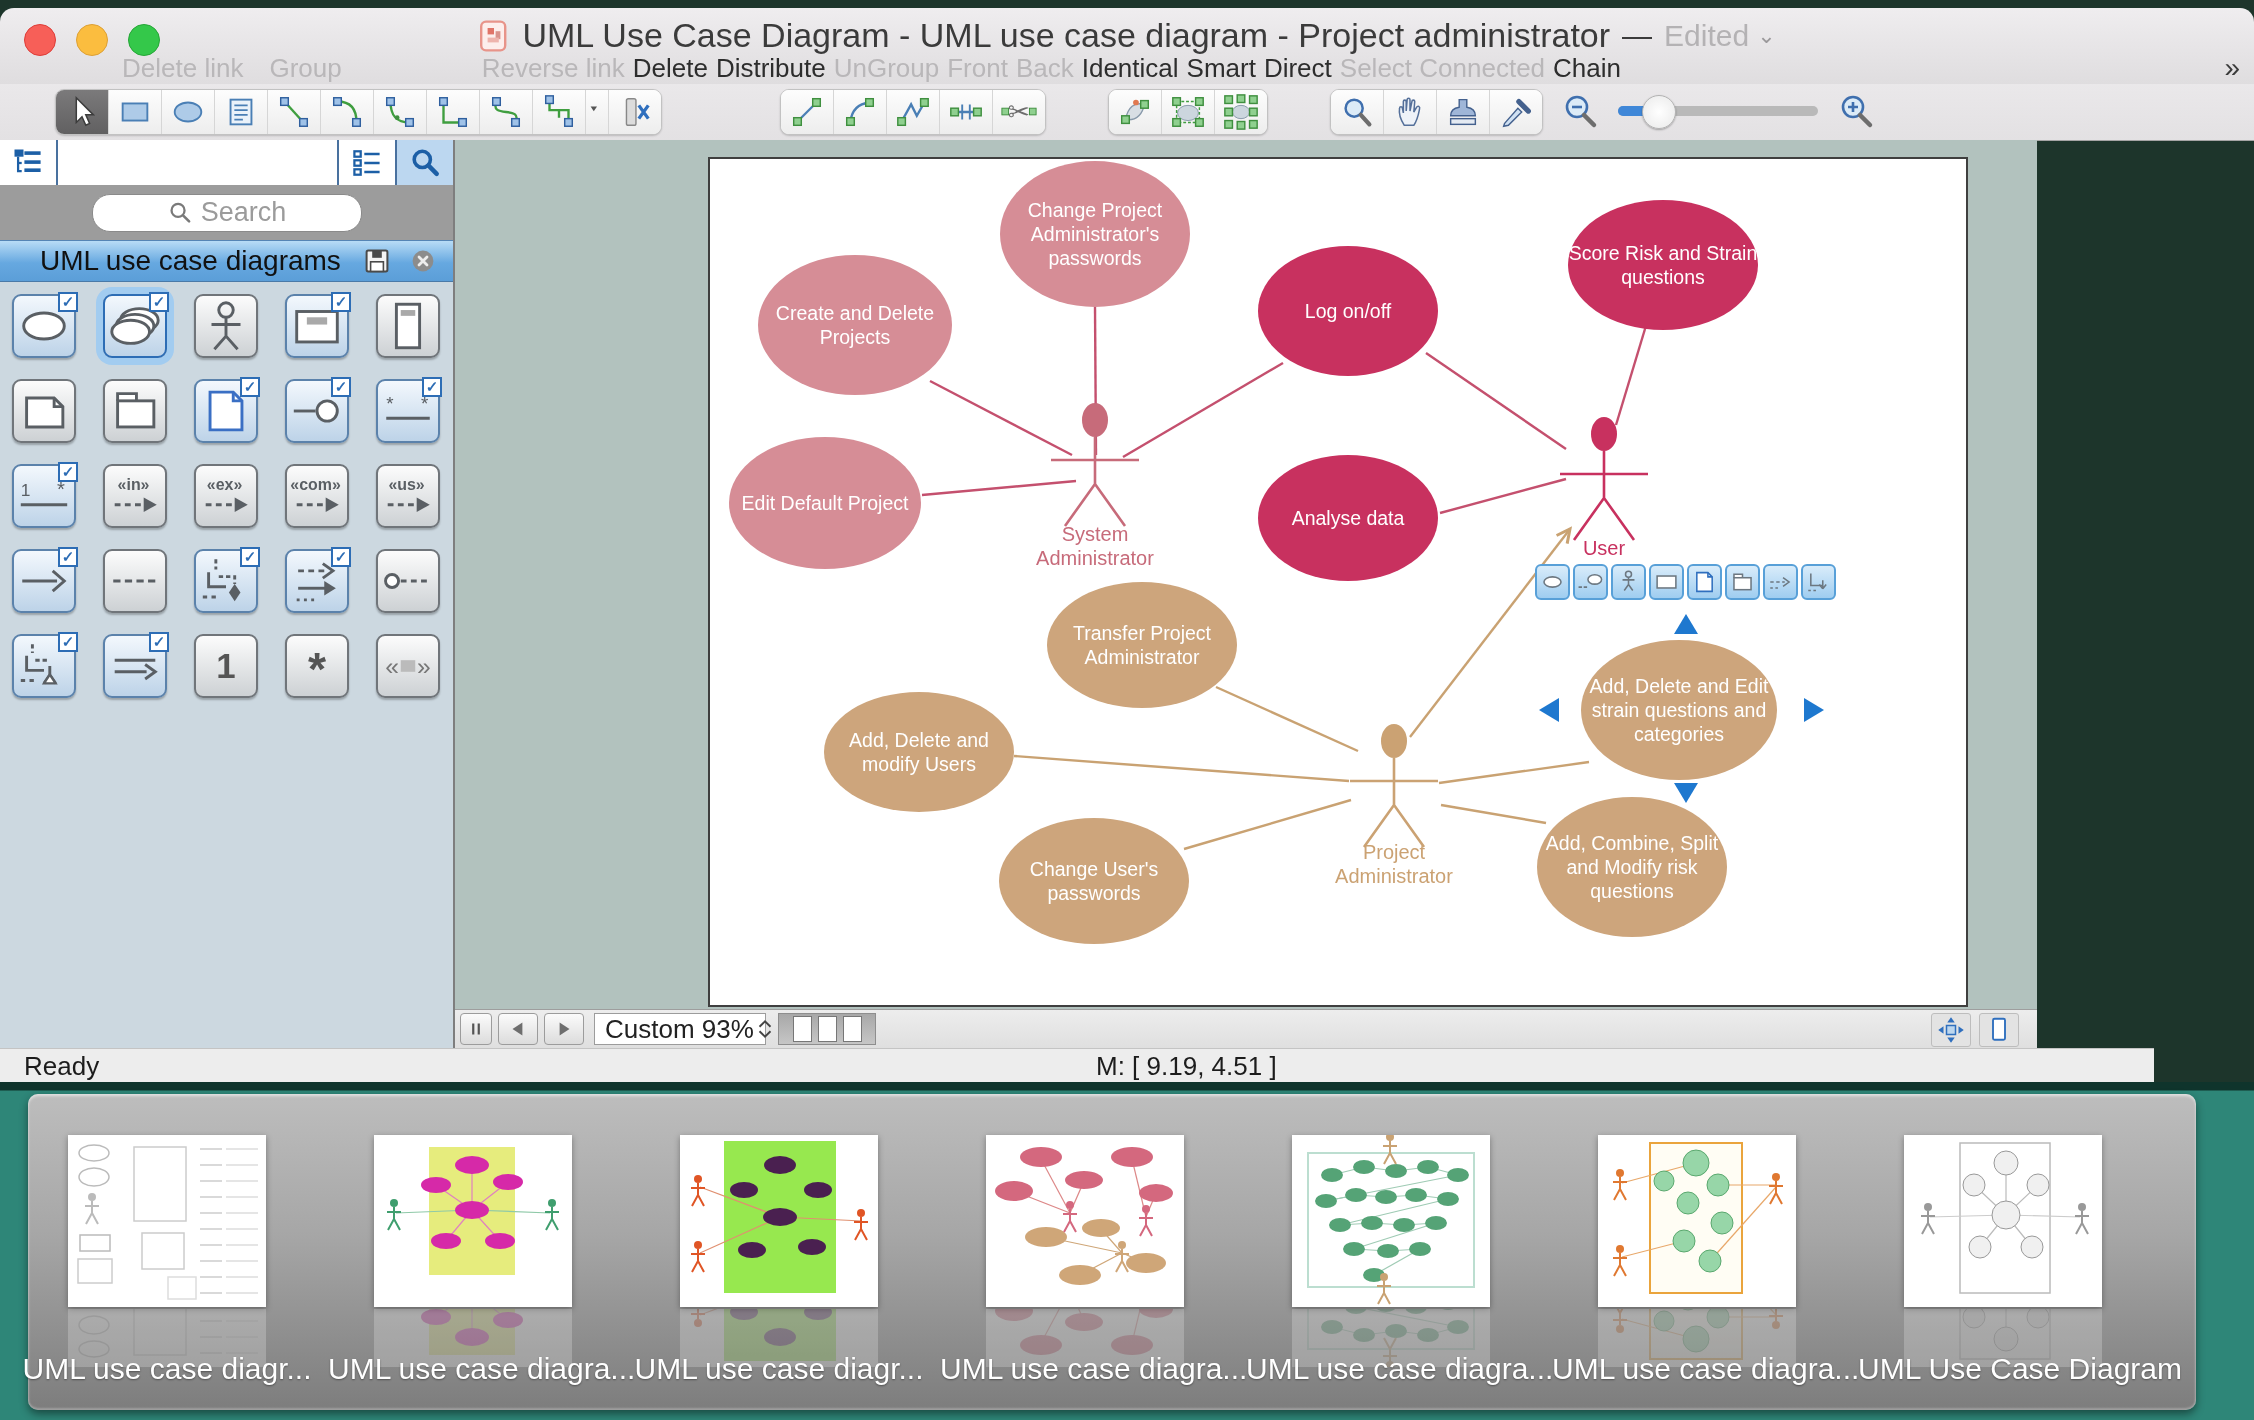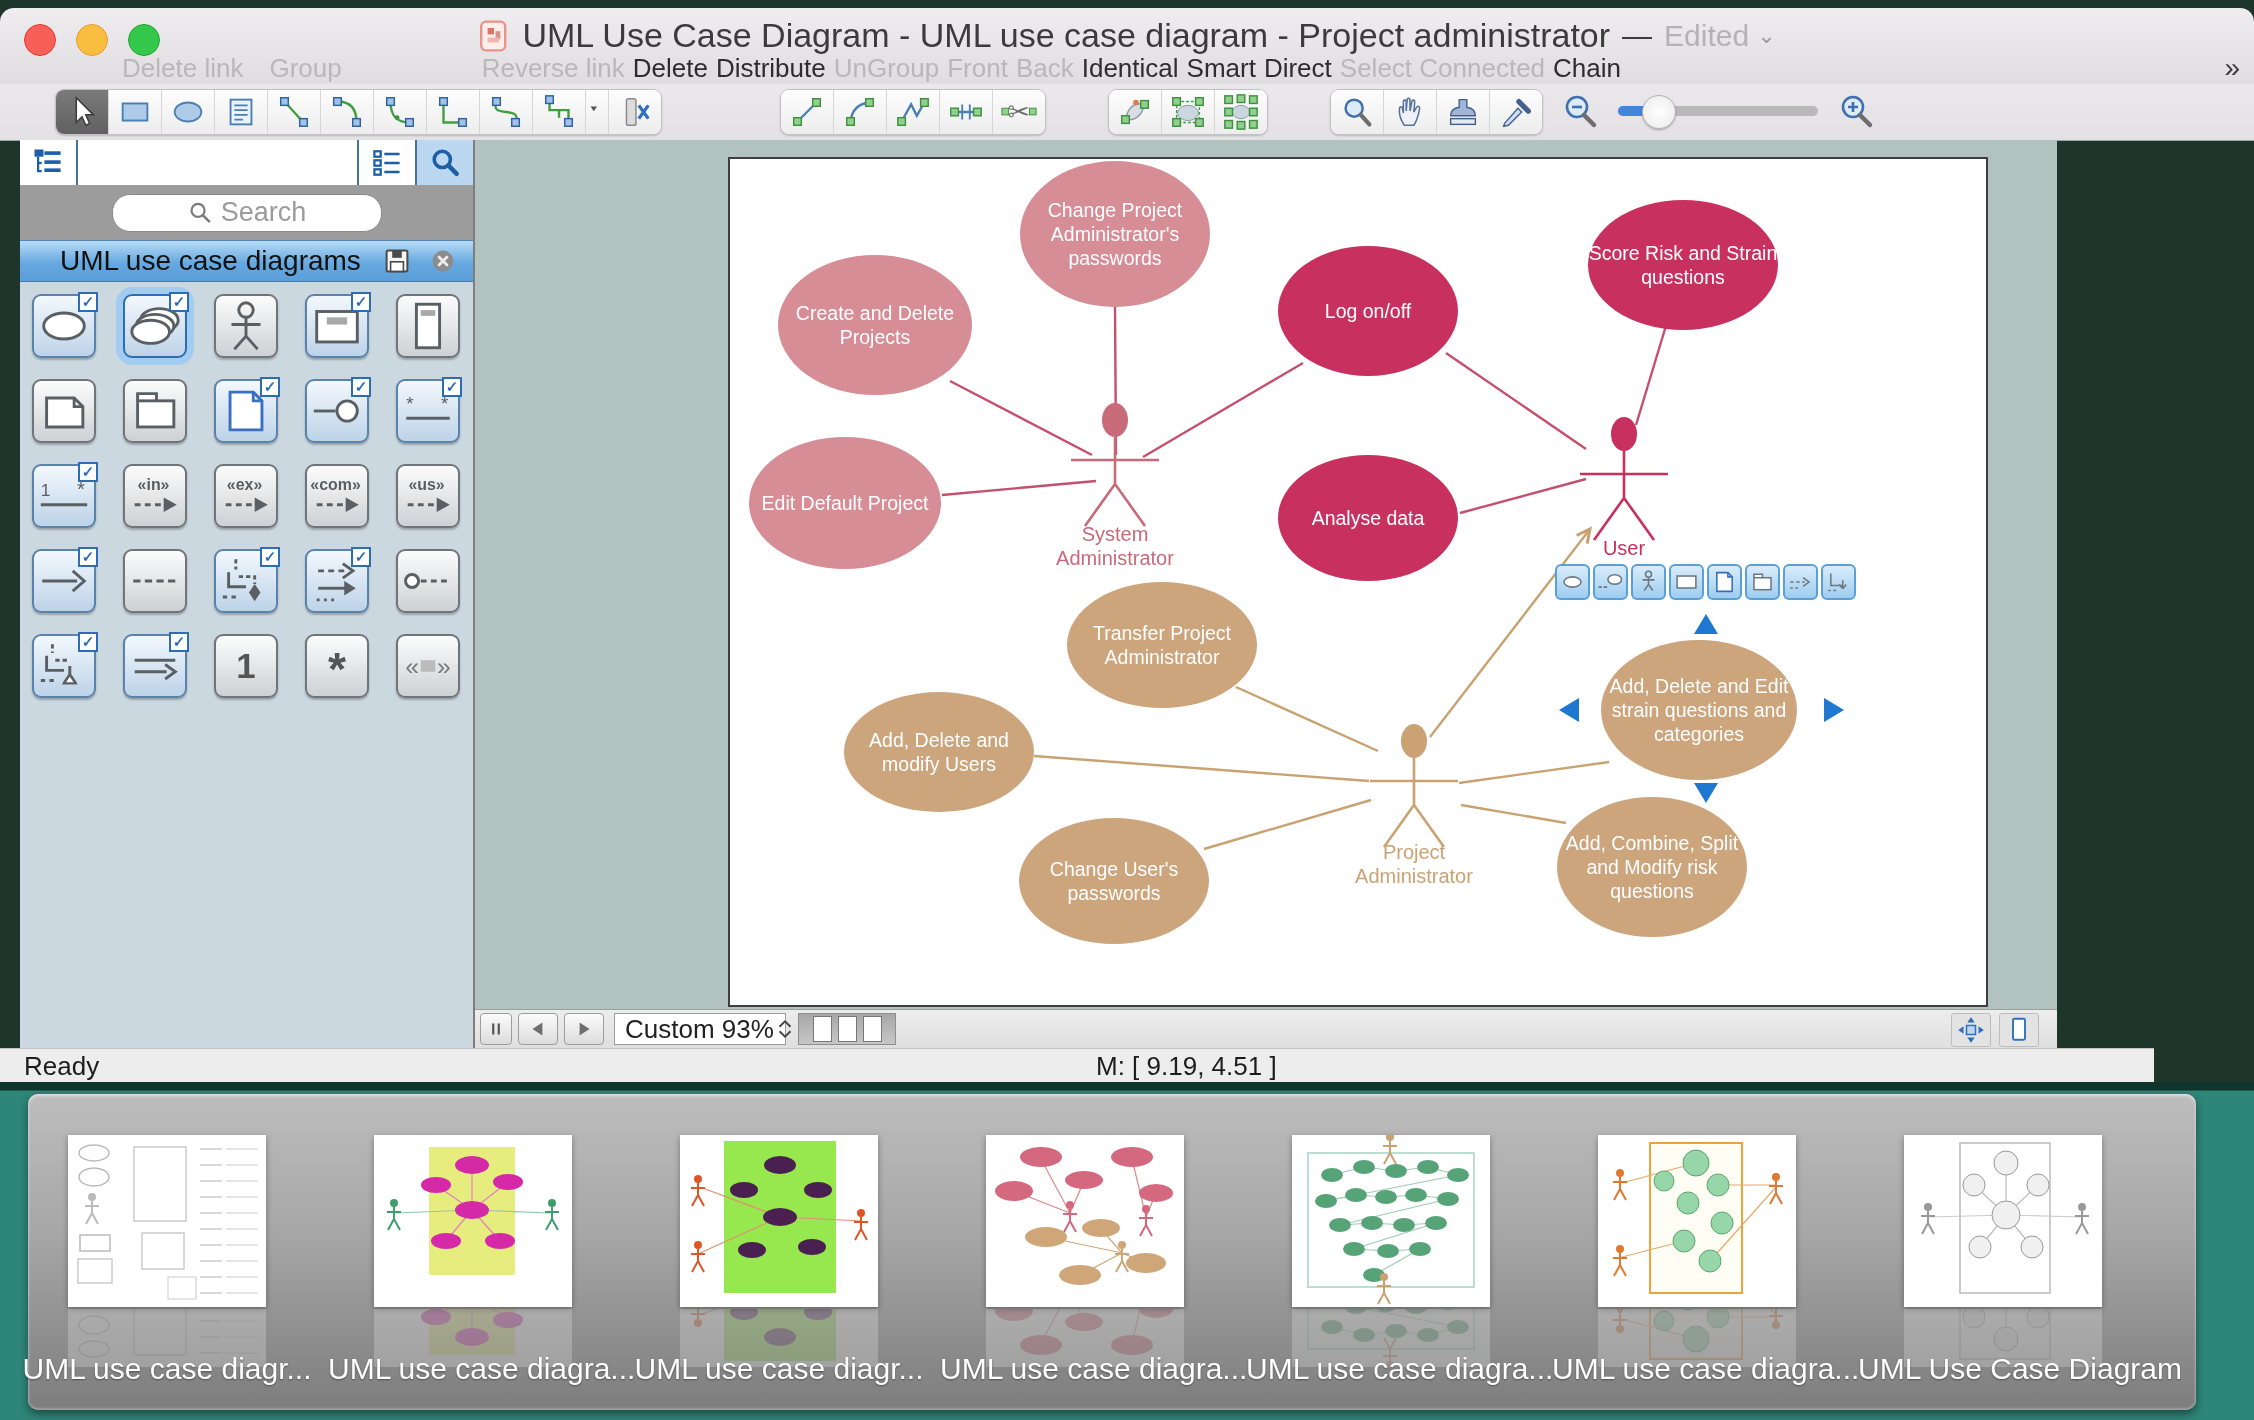--- a/index.html
+++ b/index.html
@@ -43,21 +43,21 @@
   .tbtn svg{width:38px;height:38px;}
   .tbtn.narrow svg{width:16px;height:16px;}
   .zoomctl{position:absolute;top:5px;left:1560px;display:flex;align-items:center;gap:18px;height:44px;}
   .zoomctl .mag{width:40px;height:40px;}
   .slider{position:relative;width:200px;height:10px;background:#b9b9b9;border-radius:5px;}
   .slider .fill{position:absolute;left:0;top:0;height:10px;width:15%;background:#3f87d8;border-radius:5px 0 0 5px;}
   .slider .thumb{position:absolute;top:-11px;left:15%;width:32px;height:32px;background:radial-gradient(#fff,#e9e9e9);
     border:1px solid #b3b3b3;border-radius:50%;box-shadow:0 1px 2px rgba(0,0,0,.3);}
 
   
-  .content{position:absolute;top:140px;left:0;width:2037px;height:908px;display:flex;margin-left:20px;}
+  .content{position:absolute;top:140px;left:0;width:2037px;height:908px;display:flex;}
   .sidebar{position:relative;width:455px;height:908px;background:#ccd8e0;border-right:2px solid #7e7e7e;box-sizing:border-box;}
   .paneltop{position:absolute;top:0;left:0;right:0;height:45px;background:#fff;border-bottom:2px solid #49719f;display:flex;}
   .ptbtn{width:56px;height:45px;display:flex;align-items:center;justify-content:center;}
   .ptbtn svg{width:36px;height:36px;}
   .ptbtn.first{border-right:2px solid #49719f;}
   .ptspacer{flex:1;}
   .ptbtn.bordered{border-left:2px solid #49719f;}
   .ptbtn.active{background:#bcd7f0;}
   .searchstrip{position:absolute;top:45px;left:0;right:0;height:55px;background:#9c9c9c;display:flex;align-items:center;justify-content:center;}
   .searchfield{width:268px;height:36px;background:#fff;border:1px solid #8a8a8a;border-radius:18px;

